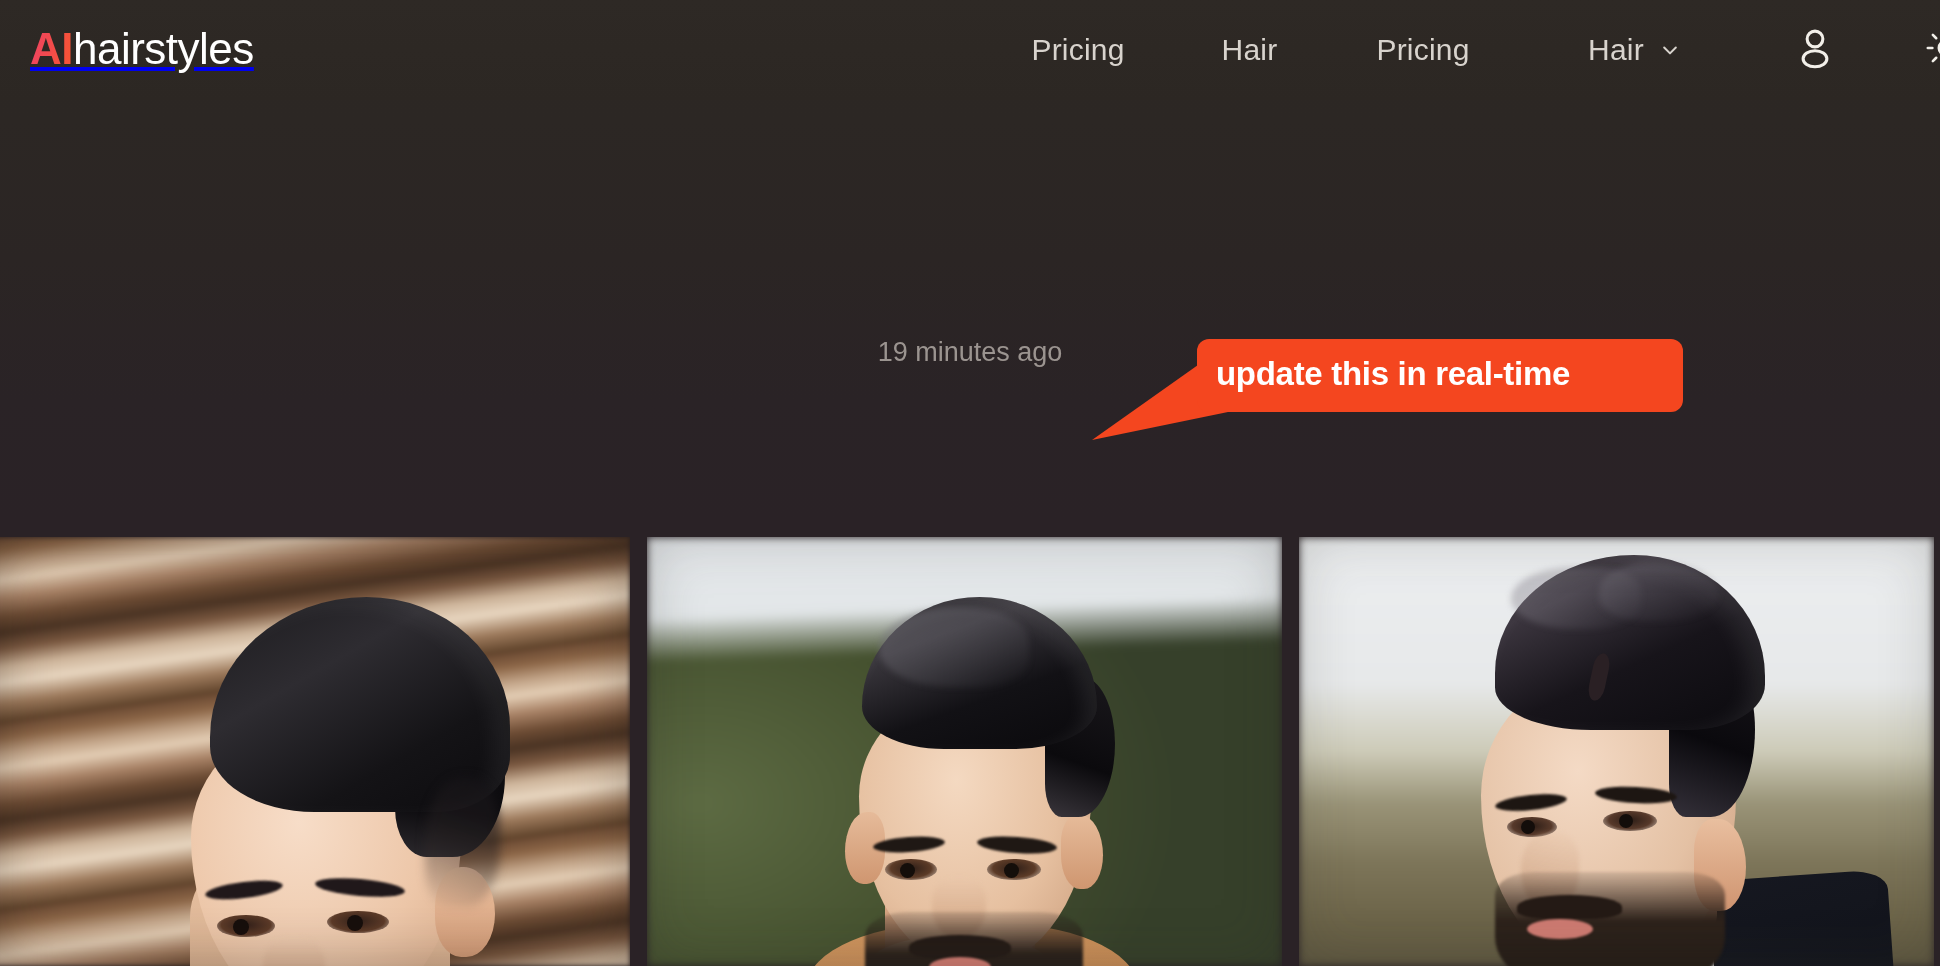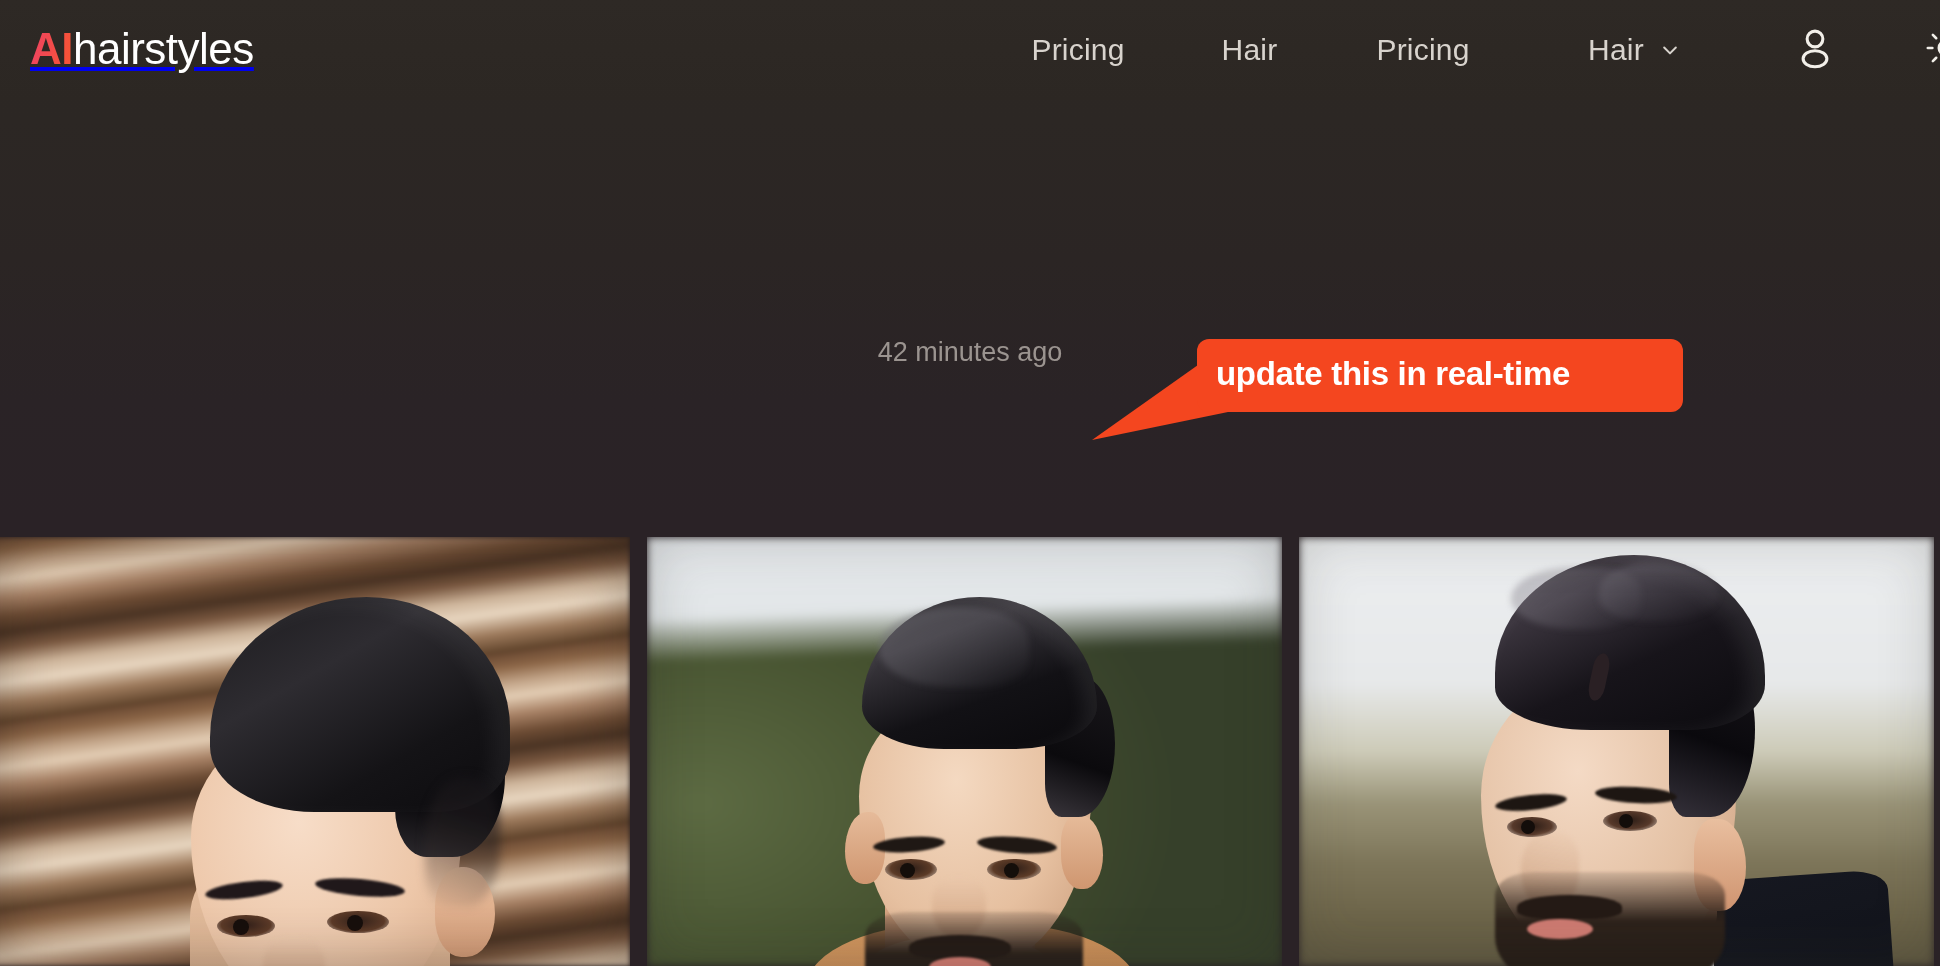--- a/index.html
+++ b/index.html
@@ -446,21 +446,21 @@
             <line x1="4.5" y1="19.5" x2="6.4" y2="17.6"></line>
             <line x1="17.6" y1="6.4" x2="19.5" y2="4.5"></line>
           </svg>
         </span>
       </div>
 
     </div>
   </div>
 
   <div class="hero">
-    <div class="hero-sub">42 minutes ago</div>
+    <div class="hero-sub">19 minutes ago</div>
   </div>
 
   <div class="annot">
     <svg width="620" height="130" viewBox="0 0 620 130">
       <path d="M 2 110 L 132 18 L 138 82 Z" fill="#f4461f"></path>
       <rect x="107" y="9" width="486" height="73" rx="12" ry="12" fill="#f4461f"></rect>
     </svg>
   </div>
   <div class="annot-label">update this in real-time</div>
 

